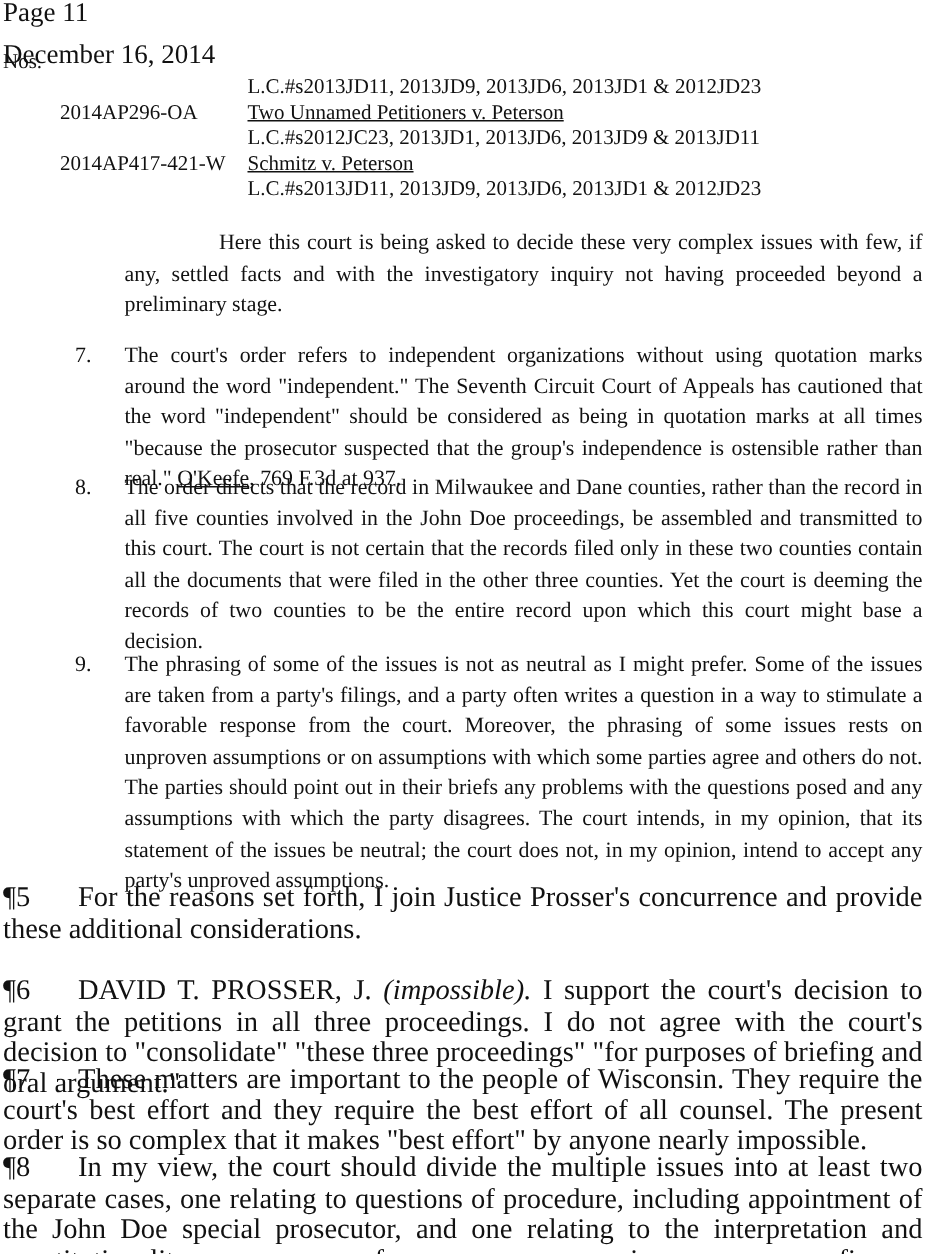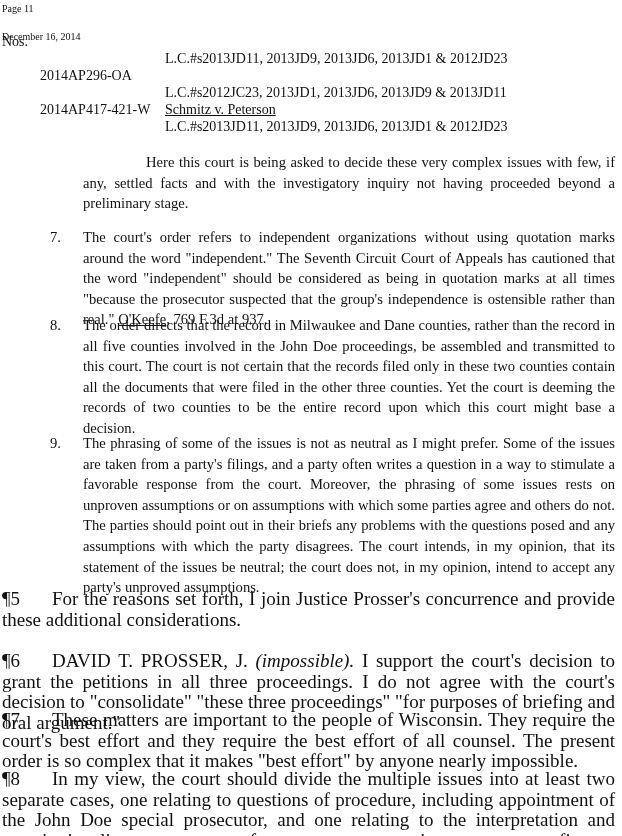--- a/index.html
+++ b/index.html
@@ -12,21 +12,21 @@
       height: 836px;
       position: relative;
       overflow: hidden;
       font-family: "Liberation Serif", "DejaVu Serif", serif;
       color: #111111;
       font-size: 14.6px;
     }
     .header-line {
       position: absolute;
       left: 2px;
-      font-size: 10px;
+      font-size: 18px;
       line-height: 17px;
       white-space: nowrap;
       font-family: Liberation Serif, serif;
     }
     .case-row {
       position: absolute;
       font-size: 14px;
       line-height: 17px;
       white-space: nowrap;
     }
@@ -81,20 +81,21 @@
 <div class="header-line" style="top:28px;">December 16, 2014</div>
 
 <div class="case-row" style="top:33px; left:0; width:614px; height:17px;">
   <span class="nos-label">Nos.</span>
 </div>
 <div class="case-row" style="top:50px; left:0; width:622px; height:17px;">
   <span class="case-lc">L.C.#s2013JD11, 2013JD9, 2013JD6, 2013JD1 &amp; 2012JD23</span>
 </div>
 <div class="case-row" style="top:67px; left:0; width:622px; height:17px;">
   <span class="case-no">2014AP296-OA</span>
+  <span class="case-title">Two Unnamed Petitioners v. Peterson</span>
 </div>
 <div class="case-row" style="top:84px; left:0; width:622px; height:17px;text-align:right;">
   <span class="case-lc">L.C.#s2012JC23, 2013JD1, 2013JD6, 2013JD9 &amp; 2013JD11</span>
 </div>
 <div class="case-row" style="top:101px; left:0; width:550px; height:17px;">
   <span class="case-no">2014AP417-421-W</span>
   <span class="case-title">Schmitz v. Peterson</span>
 </div>
 <div class="case-row" style="top:118px; left:0; width:622px; height:17px;">
   <span class="case-lc">L.C.#s2013JD11, 2013JD9, 2013JD6, 2013JD1 &amp; 2012JD23</span>

